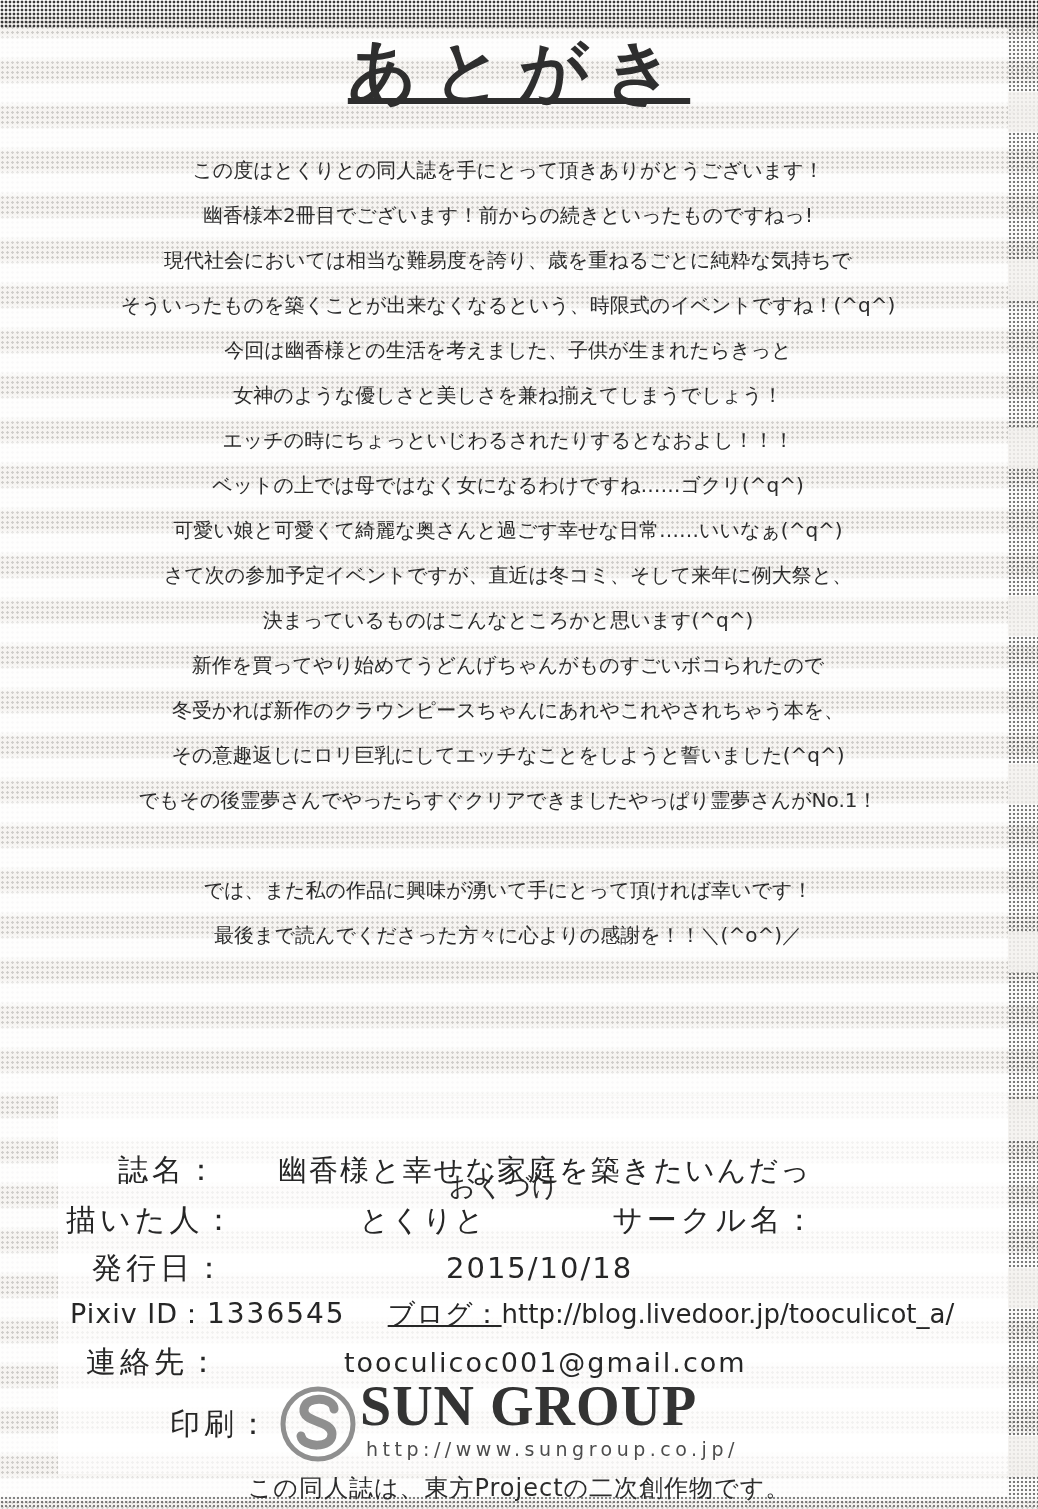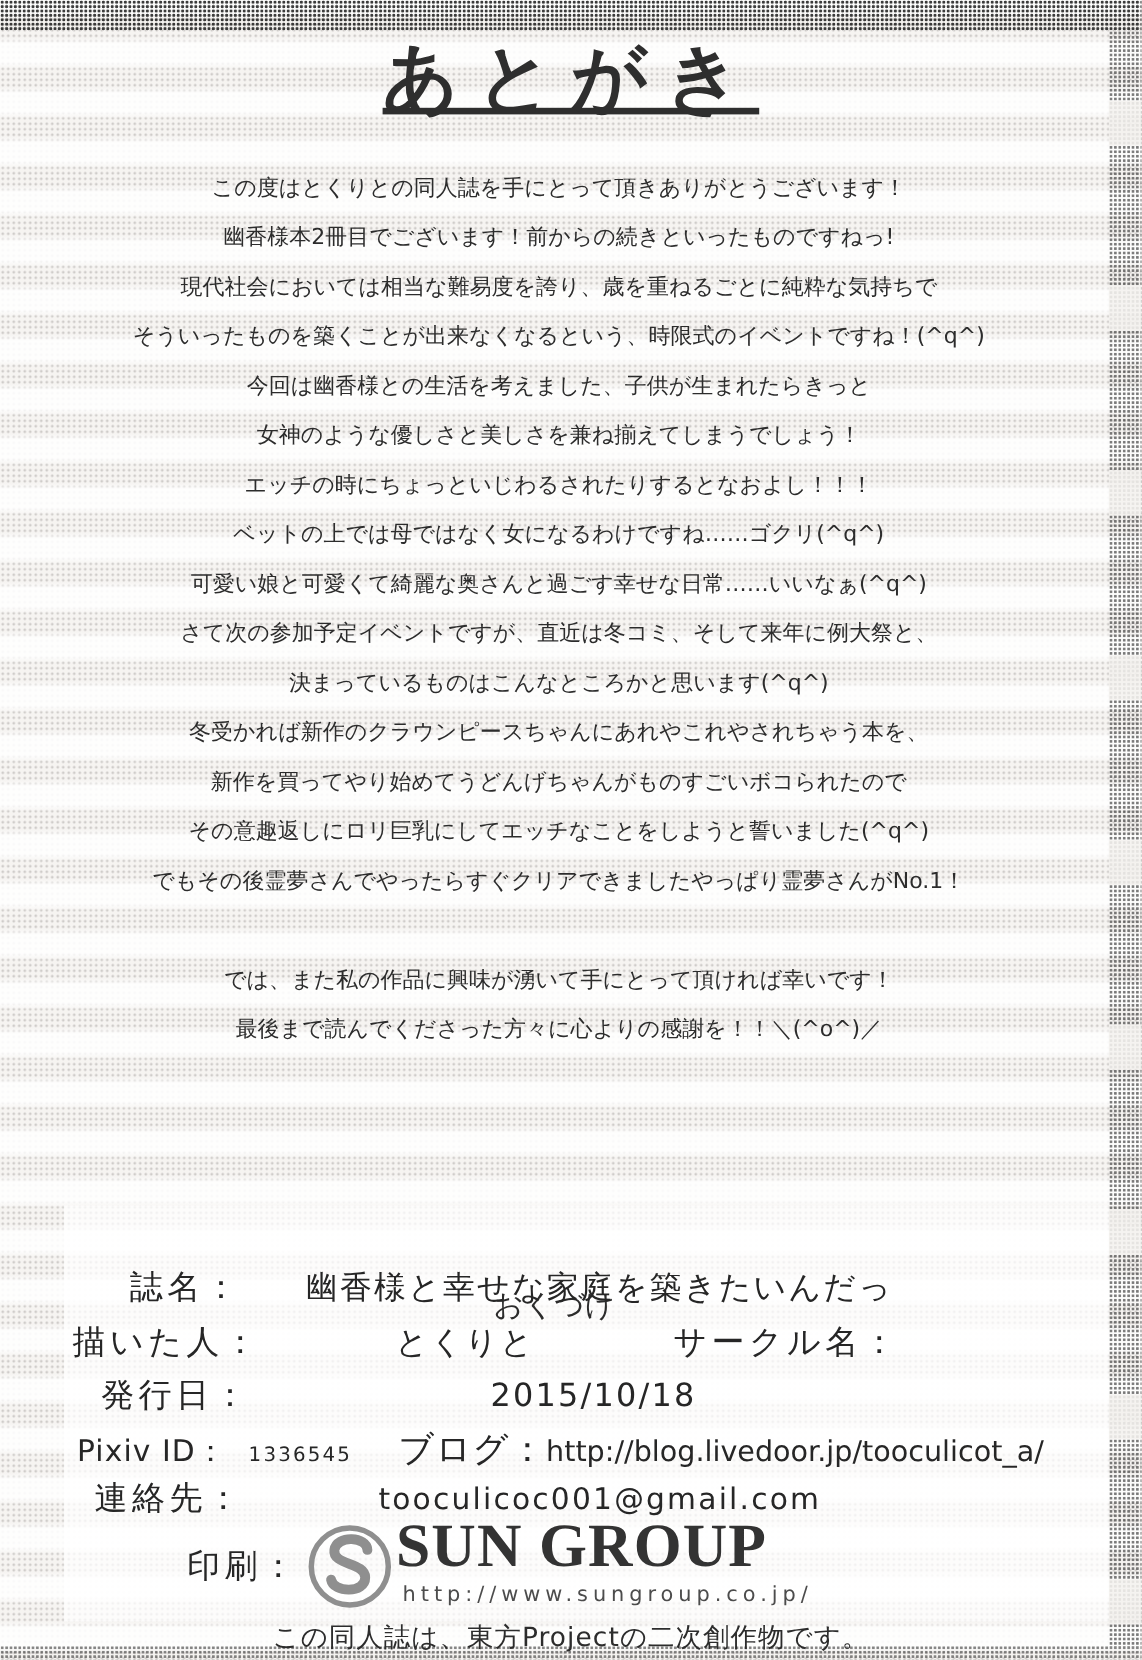--- a/index.html
+++ b/index.html
@@ -59,22 +59,22 @@
   #row-book{top:1150px;left:118px;}
   #row-book .val{margin-left:58px;}
   #row-artist{top:1200px;left:66px;gap:24px;}
   #row-artist .val{margin-left:98px;}
   #row-artist .lbl2{margin-left:102px;font-size:30px;letter-spacing:4px;}
   #row-artist .val2{margin-left:40px;font-size:29px;letter-spacing:2px;}
   #row-date{top:1248px;left:92px;}
   #row-date .val{margin-left:218px;}
   #row-pixiv{top:1296px;left:70px;}
   #row-pixiv .lbl{font-size:27px;letter-spacing:1px;}
-  #row-pixiv .val{font-size:18px;margin-left:20px;letter-spacing:2px;}
-  #row-pixiv .lbl2{margin-left:42px;font-size:32px;letter-spacing:1px;}
+  #row-pixiv .val{font-size:28px;margin-left:1px;letter-spacing:2px;}
+  #row-pixiv .lbl2{margin-left:42px;font-size:27px;letter-spacing:1px;text-decoration:underline;}
   #row-pixiv .val2{font-size:26px;letter-spacing:0px;}
   #row-contact{top:1342px;left:86px;}
   #row-contact .val{margin-left:122px;font-size:27px;}
   #print-label{position:absolute;top:1404px;left:170px;font-size:30px;letter-spacing:4px;color:#262626;}
   #print-logo{position:absolute;top:1382px;left:276px;}
   #print-name{
     position:absolute;top:1374px;left:360px;
     font-family:"Liberation Serif","DejaVu Serif",serif;
     font-weight:bold;font-size:56px;letter-spacing:1px;color:#333333;white-space:nowrap;
   }
@@ -103,22 +103,22 @@
     <div class="line">幽香様本2冊目でございます！前からの続きといったものですねっ!</div>
     <div class="line">現代社会においては相当な難易度を誇り、歳を重ねるごとに純粋な気持ちで</div>
     <div class="line">そういったものを築くことが出来なくなるという、時限式のイベントですね！(^q^)</div>
     <div class="line">今回は幽香様との生活を考えました、子供が生まれたらきっと</div>
     <div class="line">女神のような優しさと美しさを兼ね揃えてしまうでしょう！</div>
     <div class="line">エッチの時にちょっといじわるされたりするとなおよし！！！</div>
     <div class="line">ベットの上では母ではなく女になるわけですね……ゴクリ(^q^)</div>
     <div class="line">可愛い娘と可愛くて綺麗な奥さんと過ごす幸せな日常……いいなぁ(^q^)</div>
     <div class="line">さて次の参加予定イベントですが、直近は冬コミ、そして来年に例大祭と、</div>
     <div class="line">決まっているものはこんなところかと思います(^q^)</div>
+    <div class="line">新作を買ってやり始めてうどんげちゃんがものすごいボコられたので</div>
     <div class="line">冬受かれば新作のクラウンピースちゃんにあれやこれやされちゃう本を、</div>
-    <div class="line">新作を買ってやり始めてうどんげちゃんがものすごいボコられたので</div>
     <div class="line">その意趣返しにロリ巨乳にしてエッチなことをしようと誓いました(^q^)</div>
     <div class="line">でもその後霊夢さんでやったらすぐクリアできましたやっぱり霊夢さんがNo.1！</div>
     <div class="line"></div>
     <div class="line">では、また私の作品に興味が湧いて手にとって頂ければ幸いです！</div>
     <div class="line">最後まで読んでくださった方々に心よりの感謝を！！＼(^o^)／</div>
   </div>
 
   <div class="colophon-box"></div>
 
   <div class="okudzuke">おくづけ</div>

